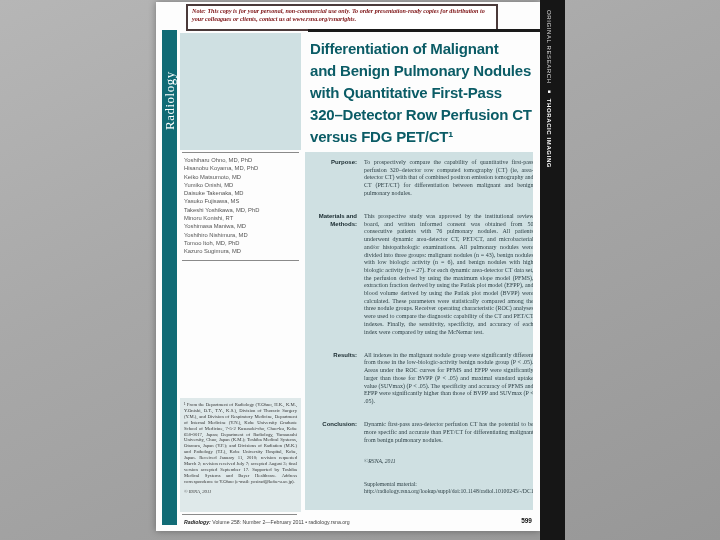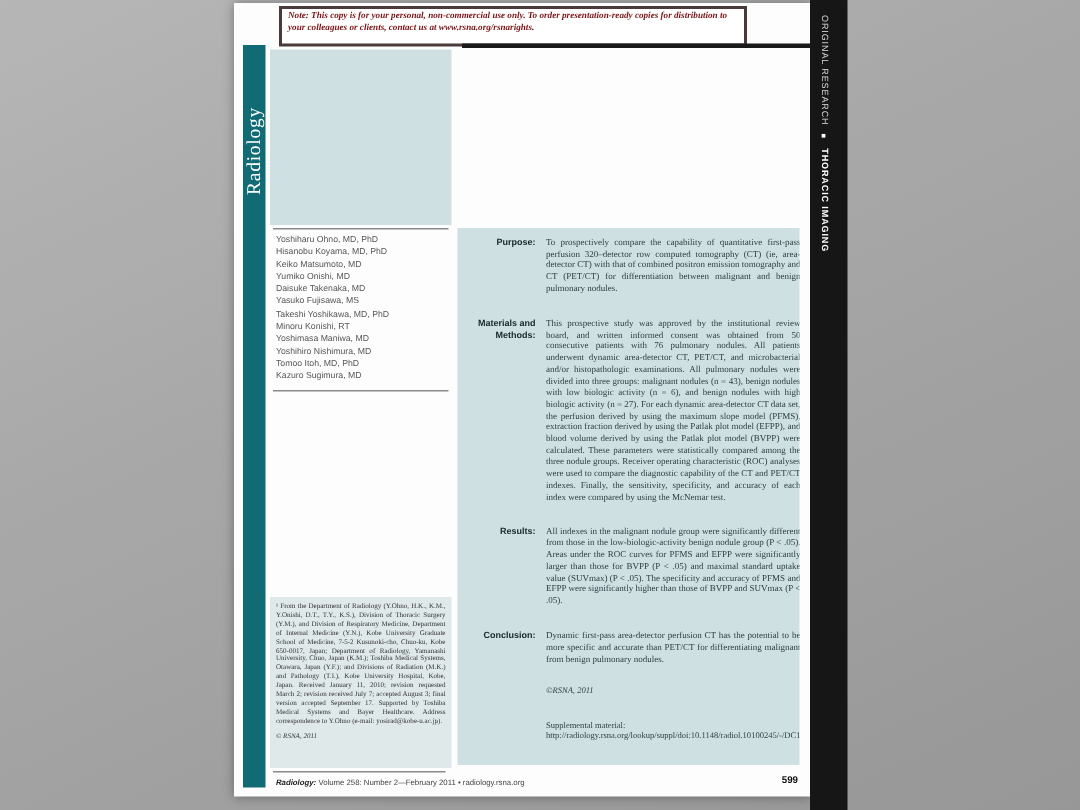--- a/index.html
+++ b/index.html
@@ -65,20 +65,27 @@
 
     <div class="note-box">
       <span>Note:  This copy is for your personal, non-commercial use only. To order presentation-ready copies for distribution to your colleagues or clients, contact us at www.rsna.org/rsnarights.</span>
     </div>
 
     <div class="radio-band">
       <div class="radio-logo">Radiology</div>
     </div>
 
     <div class="title-rule"></div>
+    <div class="title">
+      <div>Differentiation of Malignant</div>
+      <div>and Benign Pulmonary Nodules</div>
+      <div>with Quantitative First-Pass</div>
+      <div>320–Detector Row Perfusion CT</div>
+      <div>versus FDG PET/CT¹</div>
+    </div>
 
     <div class="pale-top"></div>
     <div class="rule" style="left:26px;top:150px;width:117px;"></div>
     <div class="authors">
       <div>Yoshiharu Ohno, MD, PhD</div>
       <div>Hisanobu Koyama, MD, PhD</div>
       <div>Keiko Matsumoto, MD</div>
       <div>Yumiko Onishi, MD</div>
       <div>Daisuke Takenaka, MD</div>
       <div>Yasuko Fujisawa, MS</div>

